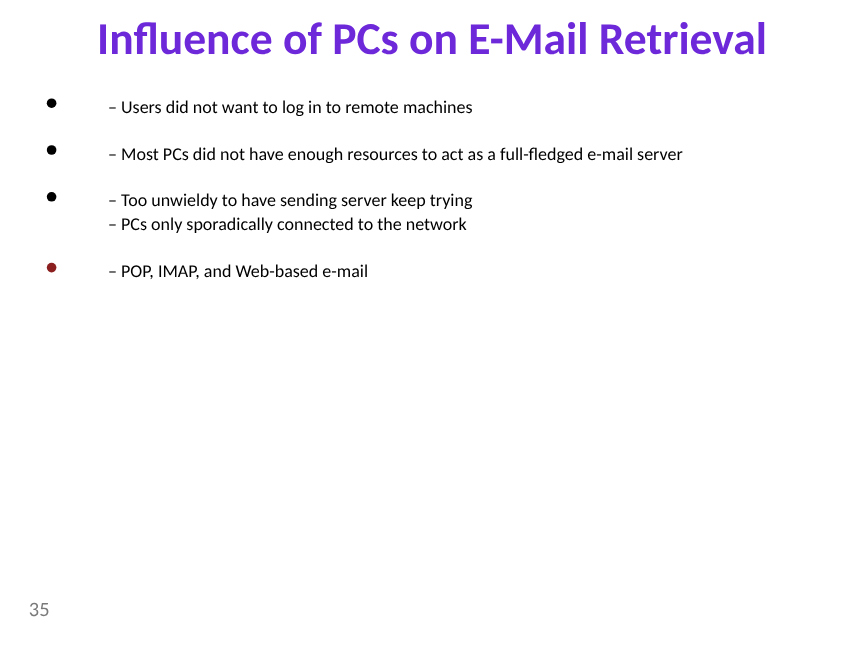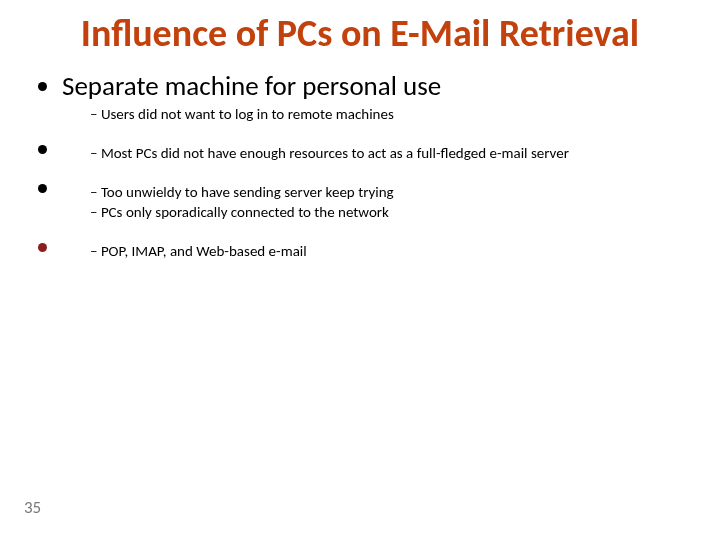--- a/index.html
+++ b/index.html
@@ -13,21 +13,21 @@
   }
   .slide {
     width: 720px;
     height: 540px;
     position: relative;
     box-sizing: border-box;
     padding: 10px 30px 20px 30px;
   }
   .title {
     font-size: 38px;
-    color: #c2410c;
+    color: #6d28d9;
     text-align: center;
     margin: 0 0 14px 0;
     letter-spacing: 0px;
   }
   ul.level1 {
     list-style: disc;
     margin: 0;
     padding-left: 32px;
   }
   ul.level1 > li {
@@ -66,21 +66,20 @@
 </head>
 <body>
 
 <div class="slide">
 
   <h1 class="title">Influence of PCs on E-Mail Retrieval</h1>
 
   <ul class="level1">
 
     <li>
-      <span>Separate machine for personal use</span>
       <ul class="level2">
         <li>Users did not want to log in to remote machines</li>
       </ul>
     </li>
 
     <li>
       <ul class="level2">
         <li>Most PCs did not have enough resources to act as a full-fledged e-mail server</li>
       </ul>
     </li>

